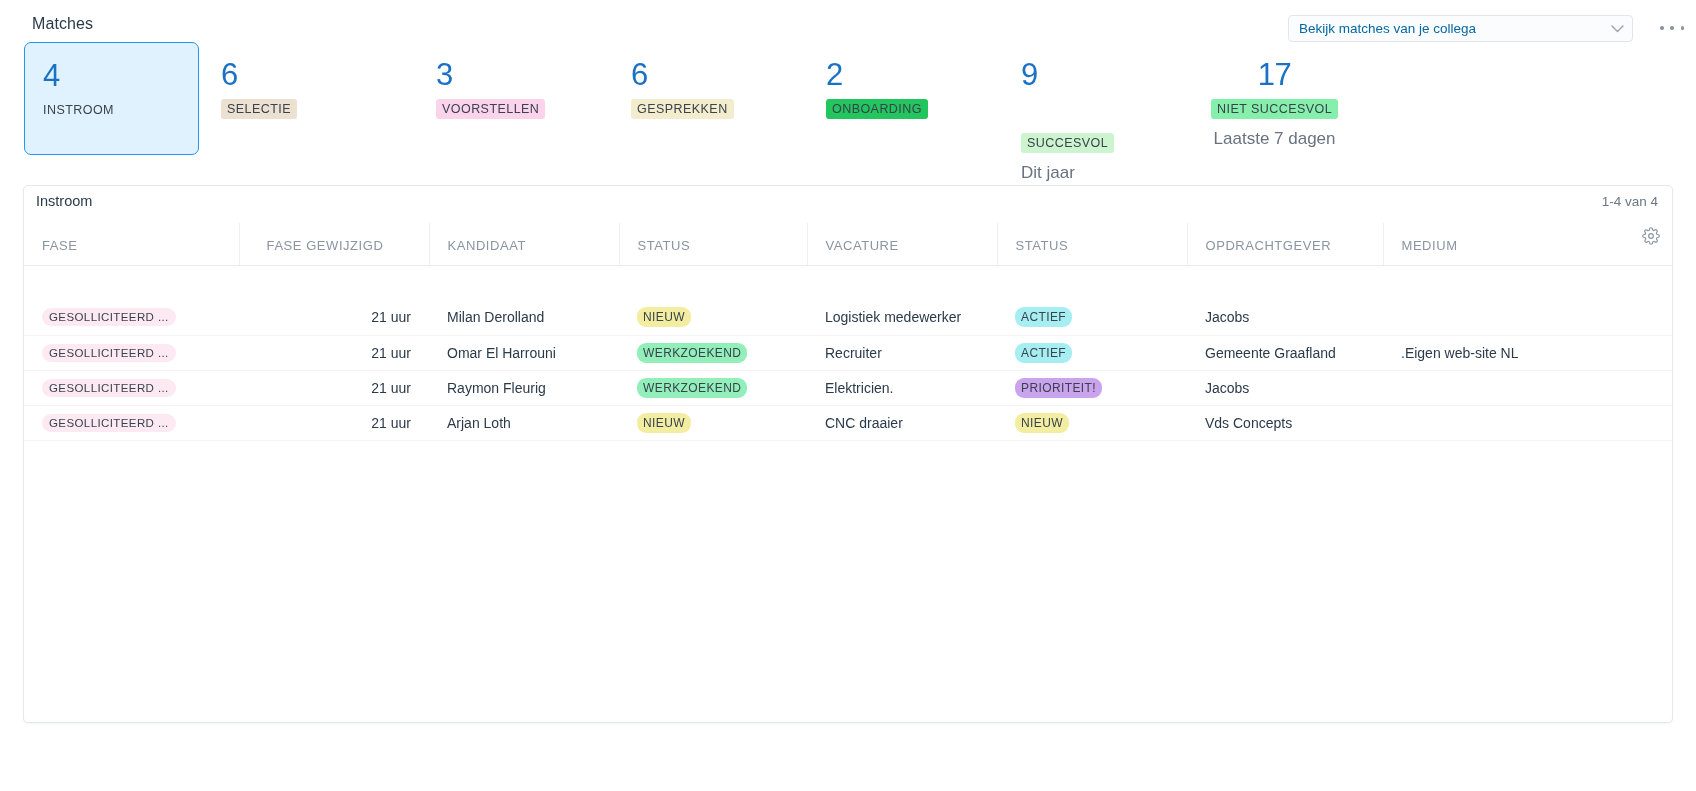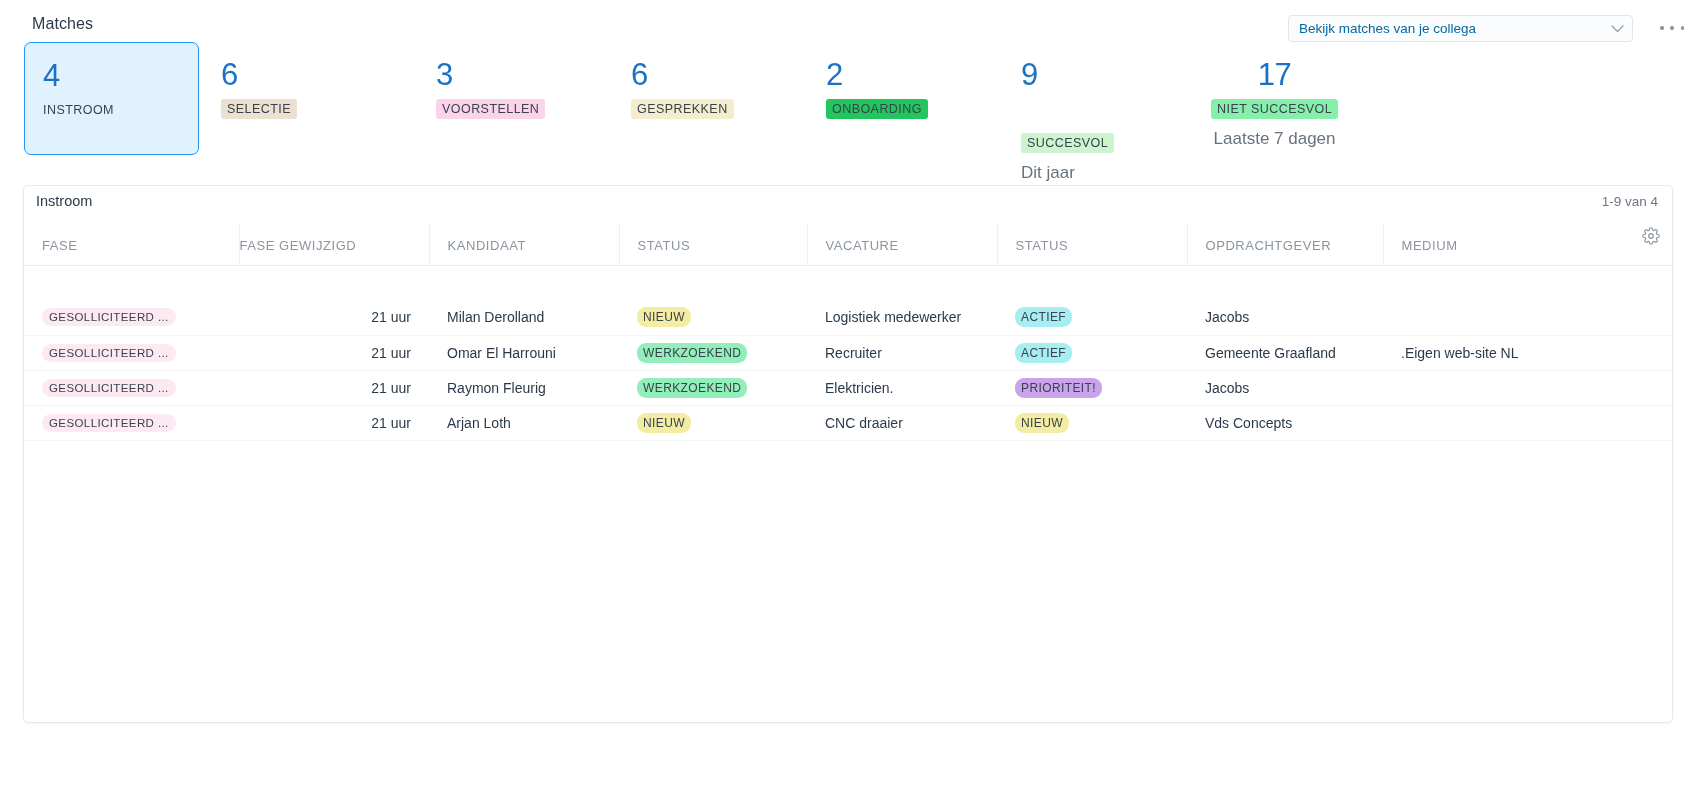--- a/index.html
+++ b/index.html
@@ -108,21 +108,21 @@
     letter-spacing: .55px;
     color: #8a95a1;
     padding: 4px 0 12px 0;
     border-bottom: 1px solid #e9ecef;
     border-left: 1px solid #eceff1;
     vertical-align: bottom;
     height: 42px;
   }
   table.grid thead th.first { border-left: none; }
   table.grid thead th .hd { padding-left: 18px; display: block; }
-  table.grid thead th.num-col .hd { padding-left: 0; padding-right: 18px; text-align: left; }
+  table.grid thead th.num-col .hd { padding-left: 0; padding-right: 18px; text-align: center; }
 
   table.grid tbody td {
     font-size: 14px; color: #2b3a4a;
     padding: 0; height: 35px; vertical-align: middle;
     border-bottom: 1px solid #f2f4f6;
   }
   table.grid tbody td .cell { padding-left: 18px; display: block; }
   table.grid tbody td.num-col .cell { padding-left: 0; padding-right: 18px; text-align: right; }
 
   .badge {
@@ -198,21 +198,21 @@
       <div class="tag" style="background:#86efac;">NIET SUCCESVOL</div>
       <div class="sub">Laatste 7 dagen</div>
     </div>
 
   </div>
 
   <div class="panel">
 
     <div class="panel-head">
       <div class="panel-title">Instroom</div>
-      <div class="panel-count">1-9 van 4</div>
+      <div class="panel-count">1-4 van 4</div>
     </div>
 
     <div class="gear">
       <svg width="18" height="18" viewBox="0 0 24 24" fill="none" stroke="#8a95a1" stroke-width="1.6">
         <circle cx="12" cy="12" r="3.1"></circle>
         <path d="M19.4 15a1.6 1.6 0 0 0 .32 1.77l.06.06a2 2 0 1 1-2.83 2.83l-.06-.06a1.6 1.6 0 0 0-1.77-.32 1.6 1.6 0 0 0-1 1.47V21a2 2 0 1 1-4 0v-.1A1.6 1.6 0 0 0 9.1 19.4a1.6 1.6 0 0 0-1.77.32l-.06.06a2 2 0 1 1-2.83-2.83l.06-.06A1.6 1.6 0 0 0 4.8 15a1.6 1.6 0 0 0-1.47-1H3a2 2 0 1 1 0-4h.1a1.6 1.6 0 0 0 1.47-1.07 1.6 1.6 0 0 0-.32-1.77l-.06-.06a2 2 0 1 1 2.83-2.83l.06.06a1.6 1.6 0 0 0 1.77.32H9a1.6 1.6 0 0 0 1-1.47V3a2 2 0 1 1 4 0v.1a1.6 1.6 0 0 0 1 1.47 1.6 1.6 0 0 0 1.77-.32l.06-.06a2 2 0 1 1 2.83 2.83l-.06.06a1.6 1.6 0 0 0-.32 1.77V9a1.6 1.6 0 0 0 1.47 1H21a2 2 0 1 1 0 4h-.1a1.6 1.6 0 0 0-1.47 1z"></path>
       </svg>
     </div>
 
     <table class="grid">

